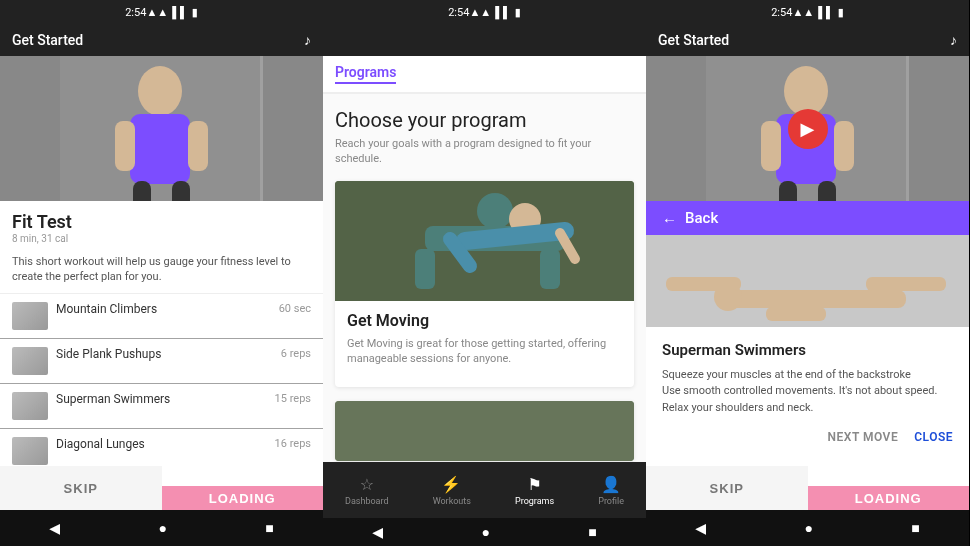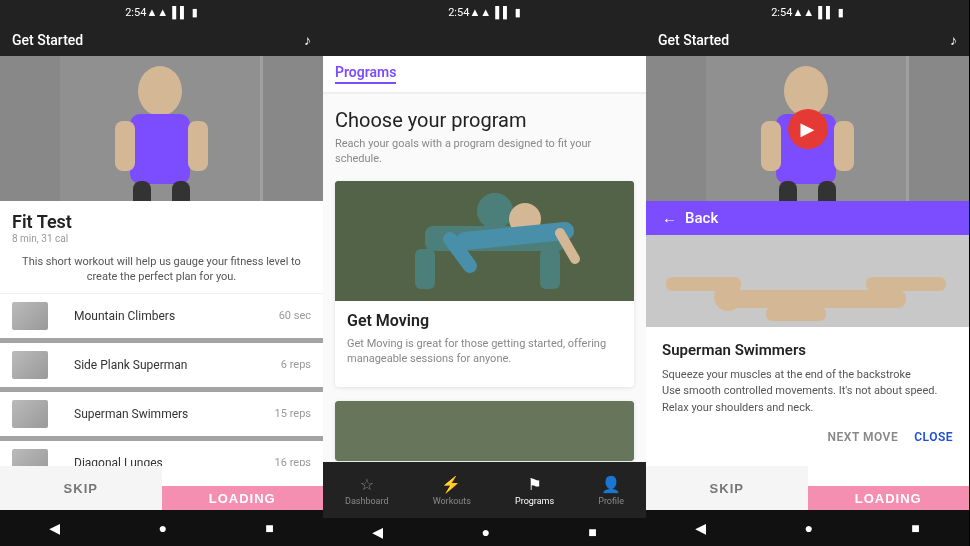--- a/index.html
+++ b/index.html
@@ -86,31 +86,29 @@
     .p1-subtitle {
       font-size: 10px;
       color: #999;
       margin-top: 1px;
     }
     .p1-desc {
       font-size: 11px;
       color: #555;
       padding: 6px 12px 8px;
       line-height: 1.4;
-      text-align: center;
     }
     .exercise-list {
       border-top: 1px solid #eee;
     }
     .exercise-item {
       display: flex;
-      align-items: center;
       padding: 8px 12px;
-      border-bottom: 5px solid #a3a3a3;
-      gap: 26px;
+      border-bottom: 1px solid #a3a3a3;
+      gap: 8px;
     }
     .exercise-thumb {
       width: 36px;
       height: 28px;
       background: #ddd;
       border-radius: 2px;
       flex-shrink: 0;
       overflow: hidden;
       display: flex;
       align-items: center;
@@ -457,21 +455,21 @@
           <div class="exercise-thumb">
             <div class="exercise-thumb-inner"></div>
           </div>
           <div class="exercise-name">Mountain Climbers</div>
           <div class="exercise-reps">60 sec</div>
         </div>
         <div class="exercise-item">
           <div class="exercise-thumb">
             <div class="exercise-thumb-inner"></div>
           </div>
-          <div class="exercise-name">Side Plank Superman</div>
+          <div class="exercise-name">Side Plank Pushups</div>
           <div class="exercise-reps">6 reps</div>
         </div>
         <div class="exercise-item">
           <div class="exercise-thumb">
             <div class="exercise-thumb-inner"></div>
           </div>
           <div class="exercise-name">Superman Swimmers</div>
           <div class="exercise-reps">15 reps</div>
         </div>
         <div class="exercise-item">

